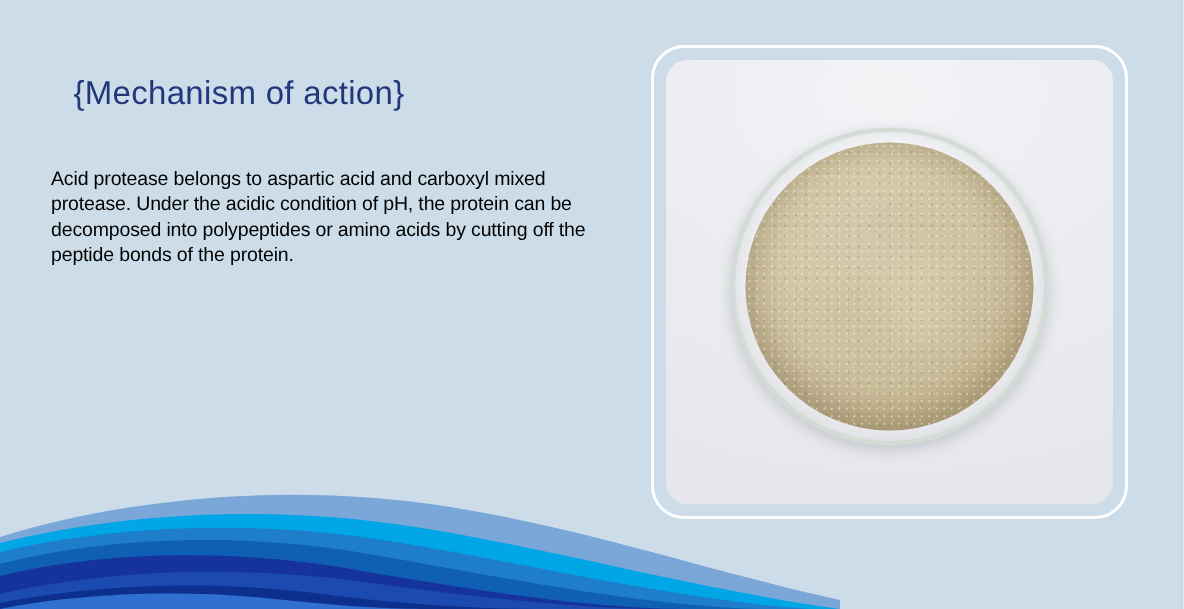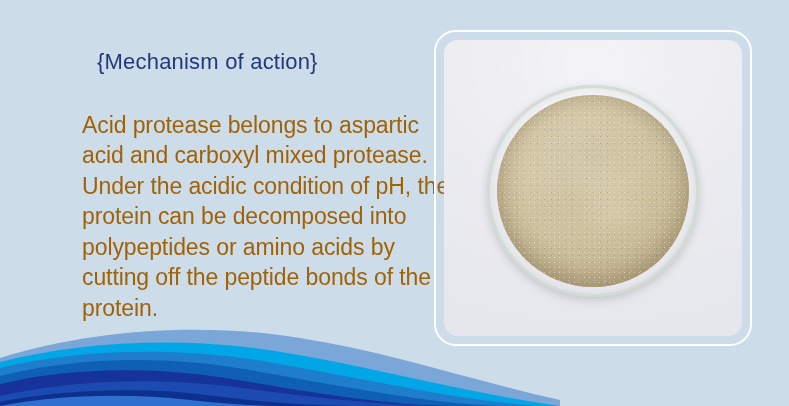--- a/index.html
+++ b/index.html
@@ -22,34 +22,33 @@
     width:560px; height:110px;
     pointer-events:none;
   }
   #wave-band svg { display:block; width:100%; height:100%; }
 
   
   #text-col {
     position:absolute;
     left:34px; top:48px;
     width:378px;
-    margin-left:48px;
   }
   #section-title {
     color:#21387d;
     font-size:22px;
     font-weight:400;
     letter-spacing:0.2px;
     padding-left:15px;
     line-height:1.25;
   }
   #body-copy {
     margin-top:34px;
-    color:#a16207;
-    font-size:23px;
+    color:#000000;
+    font-size:13px;
     line-height:1.33;
     letter-spacing:-0.1px;
   }
 
   
   #product-card {
     position:absolute;
     left:434px; top:30px;
     width:318px; height:316px;
     border:2px solid #ffffff;

